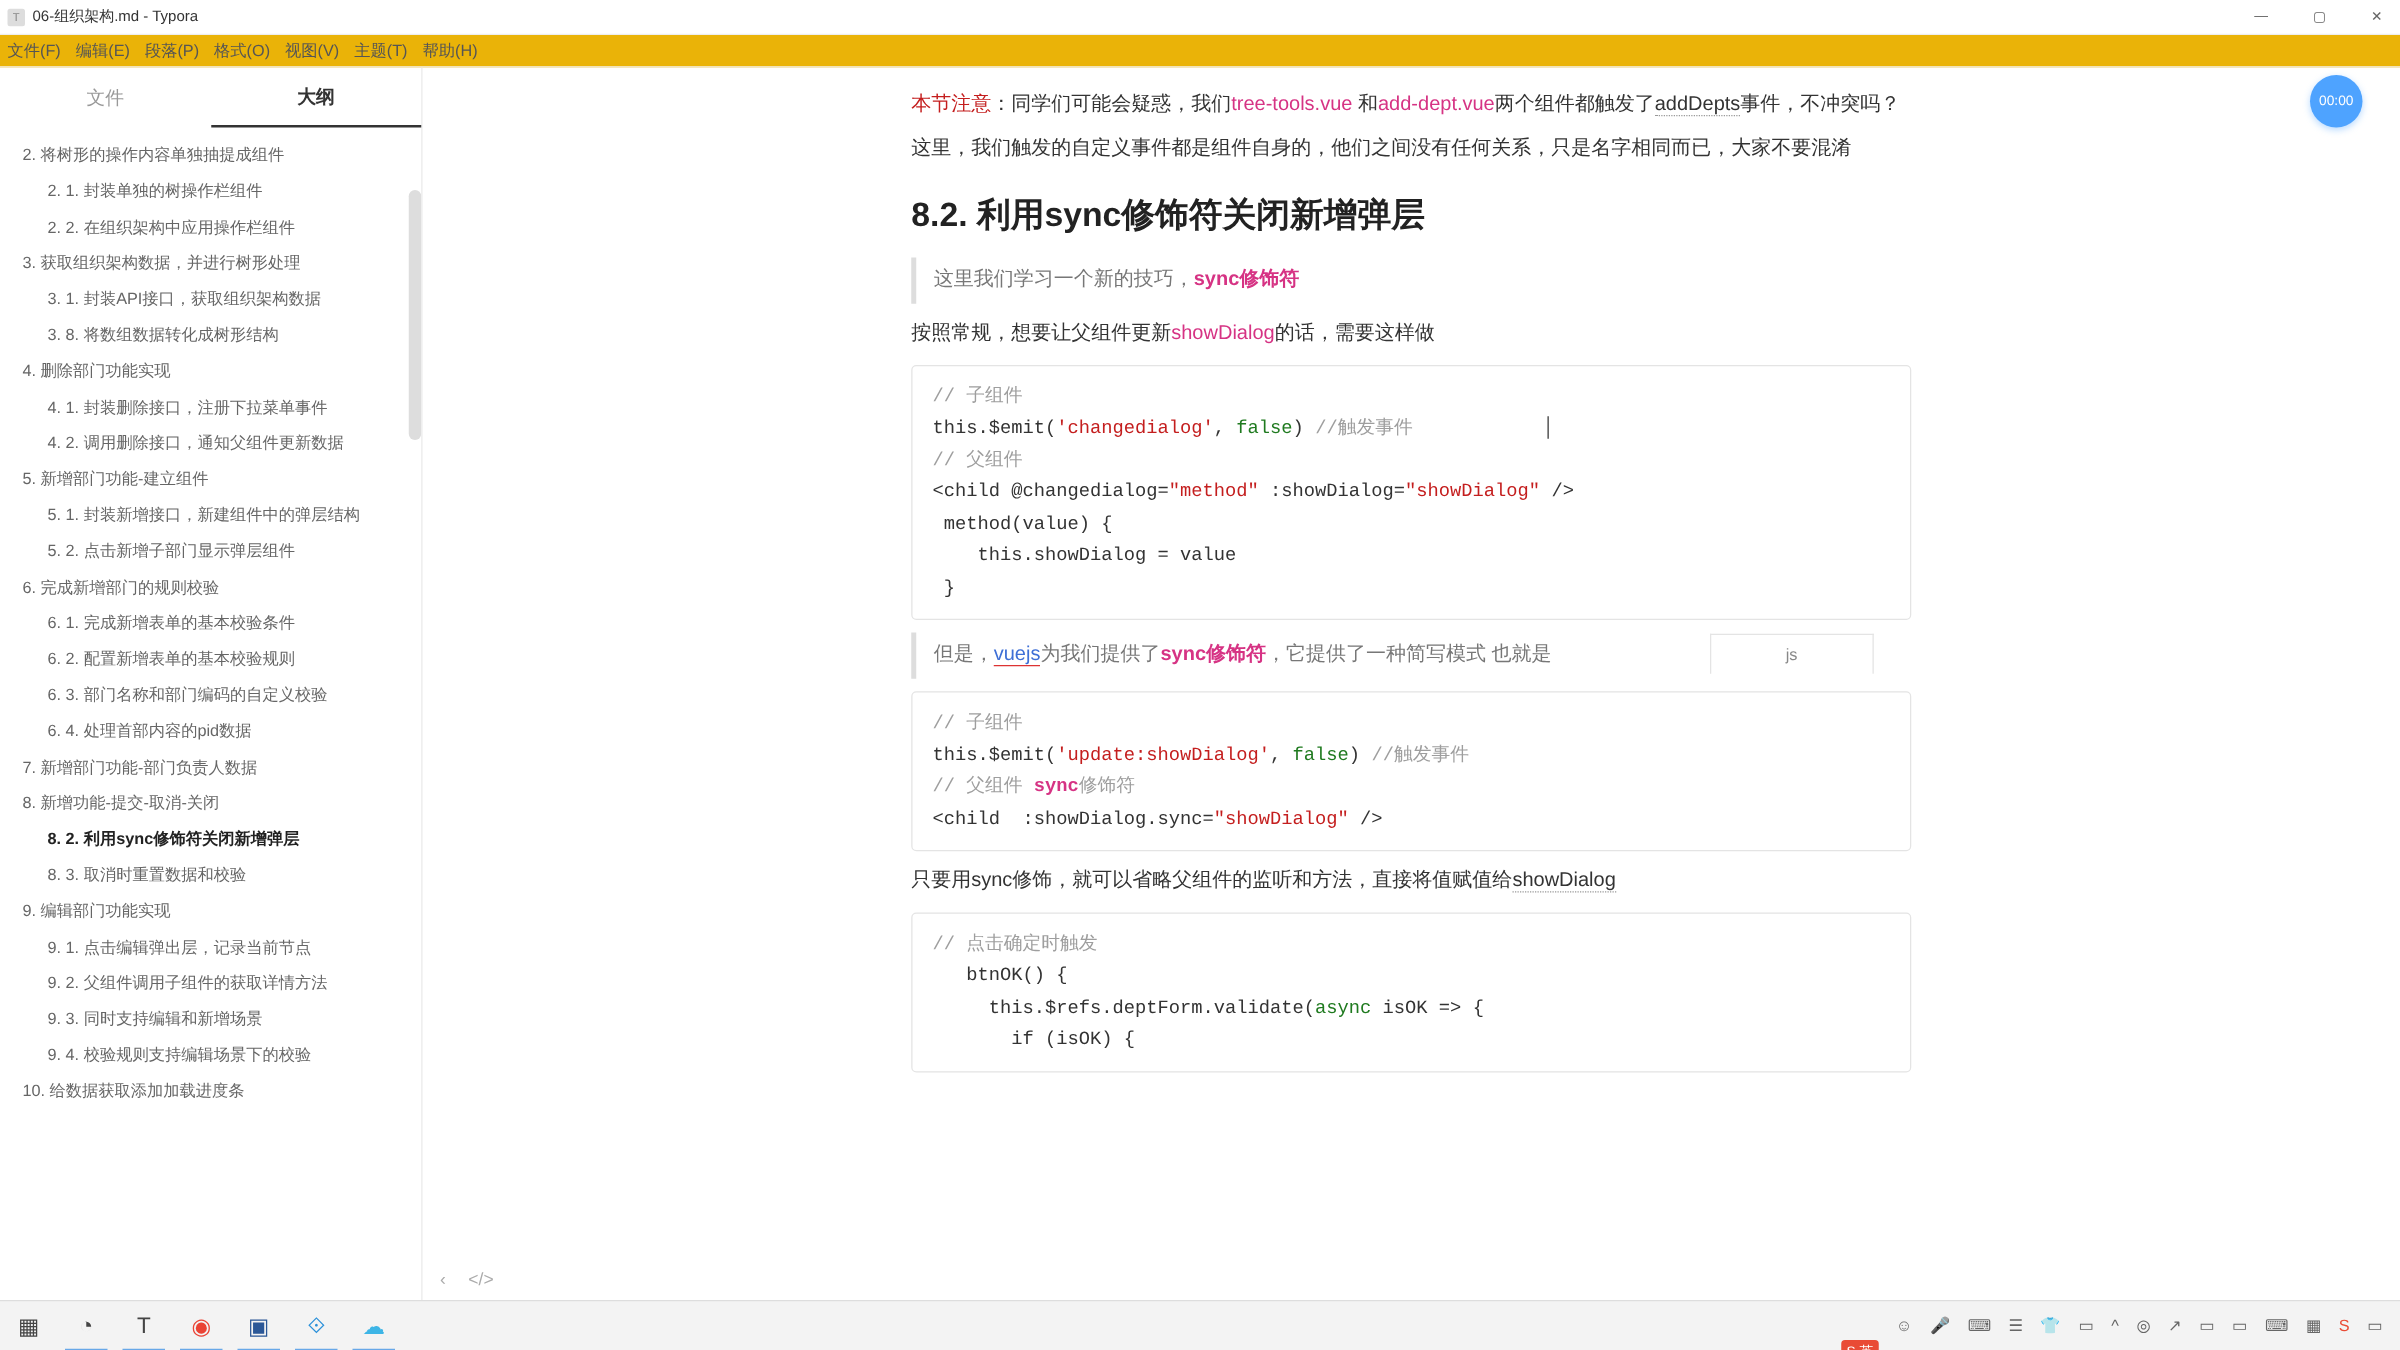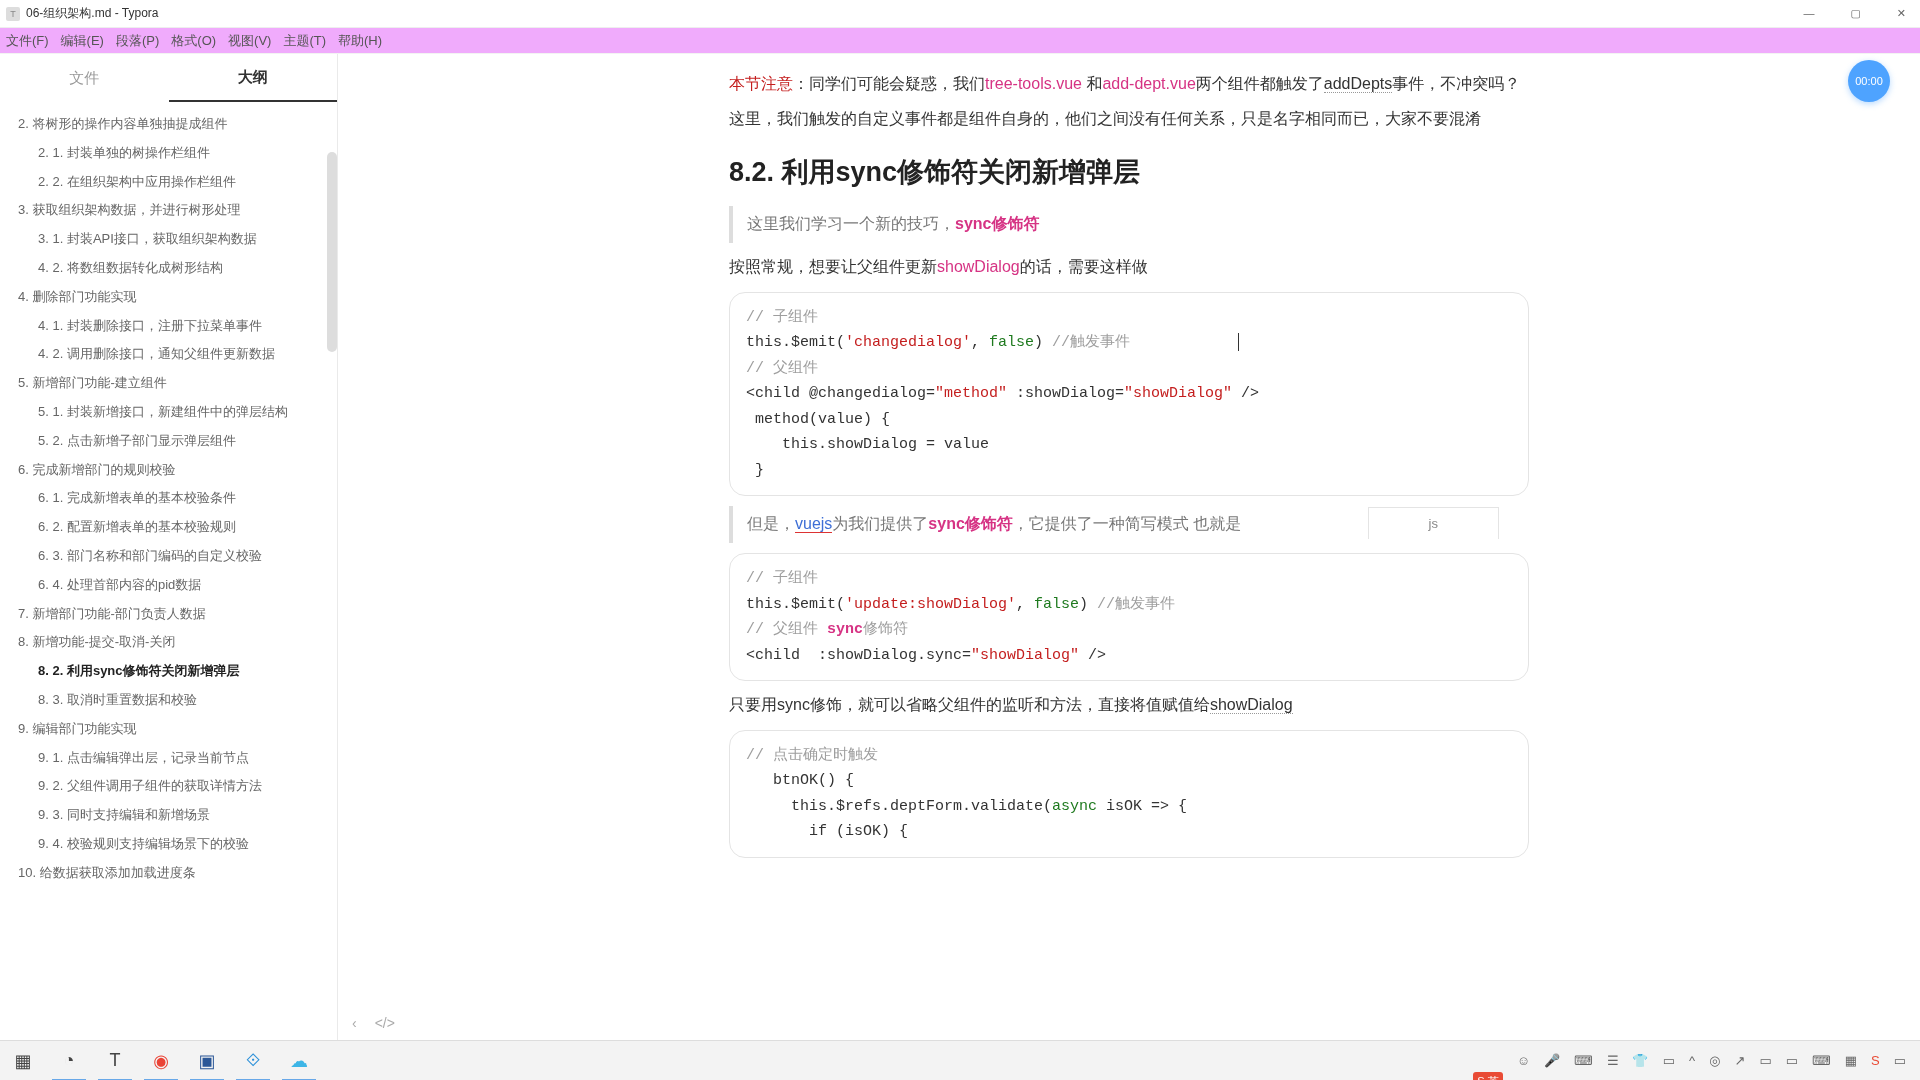--- a/index.html
+++ b/index.html
@@ -2,42 +2,42 @@
 <html><head>
 <meta charset="utf-8">
 <style>
 * { margin: 0; padding: 0; box-sizing: border-box; }
 body { font-family: -apple-system, "Segoe UI", "Microsoft YaHei", sans-serif; font-size: 13px; background: #fff; color: #333; overflow: hidden; width: 1920px; height: 1080px; }
 .titlebar { height: 28px; display: flex; align-items: center; padding: 0 6px; background: #fff; border-bottom: 1px solid #eee; }
 .titlebar .t-icon { width: 14px; height: 14px; margin-right: 6px; background: #ddd; border-radius: 2px; display:flex;align-items:center;justify-content:center;font-size:9px;color:#888;}
 .titlebar .title { font-size: 12px; color: #333; }
 .titlebar .winbtns { margin-left: auto; display: flex; gap: 20px; }
 .titlebar .winbtns span { font-size: 11px; color: #666; cursor: pointer; padding:4px 8px;}
-.menubar { height: 26px; display: flex; align-items: center; padding: 0 6px; gap: 12px; font-size: 13px; color: #555; background:#f0abfc; border-bottom:1px solid #f3f3f3;}
+.menubar { height: 26px; display: flex; align-items: center; padding: 0 6px; gap: 12px; font-size: 13px; color: #555; background:#eab308; border-bottom:1px solid #f3f3f3;}
 .menubar span { cursor: pointer; }
 .app { display: flex; height: calc(100vh - 54px - 40px); }
 .sidebar { width: 338px; border-right: 1px solid #eaeaea; display: flex; flex-direction: column; }
 .side-tabs { display: flex; height: 48px; }
 .side-tab { flex: 1; display: flex; align-items: center; justify-content: center; font-size: 15px; color: #999; cursor: pointer; }
 .side-tab.active { color: #333; font-weight: 600; border-bottom: 2px solid #333; }
 .outline { flex: 1; overflow-y: auto; padding: 8px 0 8px 0; font-size: 13px; color: #666; position:relative;}
 .ol-item { padding: 4px 10px 4px 18px; line-height:1.6; cursor: pointer; white-space:nowrap; overflow:hidden; text-overflow:ellipsis;}
 .ol-item.l2 { padding-left: 38px; }
 .ol-item.active { color: #222; font-weight: 700; }
 .outline::-webkit-scrollbar{width:8px;} .outline::-webkit-scrollbar-thumb{background:#ccc;border-radius:4px;}
 .content { flex: 1; overflow-y: auto; position: relative; }
 .doc { max-width: 860px; margin: 0 auto; padding: 10px 30px 120px; font-size: 16px; color: #333; line-height: 1.8; }
 .doc p { margin: 6px 0; }
 .red { color: #d63384; }
 .orange { color:#c41e1e;}
 .link { color: #333; border-bottom: 1px dotted #999; }
 .h2 { font-size: 27px; font-weight: 700; margin: 14px 0 10px; color:#222;}
 .quote { border-left: 4px solid #ddd; padding: 4px 14px; color: #777; margin: 10px 0; }
 .pink { color: #d63384; font-weight:600;}
-.codebox { border: 1px solid #e4e4e4; border-radius: 16px; background: #fff; padding: 12px 16px; margin: 10px 0; font-family: "Consolas","Courier New",monospace; font-size: 15px; line-height: 1.7; white-space: pre; color:#333;}
+.codebox { border: 1px solid #e4e4e4; border-radius: 4px; background: #fff; padding: 12px 16px; margin: 10px 0; font-family: "Consolas","Courier New",monospace; font-size: 15px; line-height: 1.7; white-space: pre; color:#333;}
 .c-cmt { color: #9e9e9e; }
 .c-str { color: #c41e1e; }
 .c-bool { color:#1f7a1f;}
 .c-async{color:#1f7a1f;}
 .jslabel { position:absolute; right:30px; margin-top:-46px; background:#fff; border-top:1px solid #e4e4e4;border-left:1px solid #e4e4e4;border-right:1px solid #e4e4e4; padding:4px 60px; font-size:13px; color:#888;margin-left:32px;}
 .bold { font-weight:700;}
 .cursor-i { display:inline-block; width:1px; height:18px; background:#333; vertical-align:middle;}
 .bottom-nav { position:absolute; bottom:0; left:0; height:34px; width:100%; display:flex; align-items:center; padding:0 14px; gap:18px; color:#aaa; font-size:14px;}
 .timer { position:absolute; top:6px; right:30px; width:42px; height:42px; border-radius:50%; background:#4ea3ff; color:#fff; display:flex; align-items:center; justify-content:center; font-size:11px; box-shadow:0 2px 6px rgba(78,163,255,.4);}
 .taskbar { height:40px; background:#f3f3f3; border-top:1px solid #ddd; display:flex; align-items:center;}
@@ -77,21 +77,21 @@
       <div class="side-tab">文件</div>
       <div class="side-tab active">大纲</div>
     </div>
     <div class="outline" id="outline">
       <div class="scroll-ind"></div>
     <div class="ol-item">2.  将树形的操作内容单独抽提成组件</div>
         <div class="ol-item l2">2. 1.  封装单独的树操作栏组件</div>
         <div class="ol-item l2">2. 2.  在组织架构中应用操作栏组件</div>
         <div class="ol-item">3.  获取组织架构数据，并进行树形处理</div>
         <div class="ol-item l2">3. 1.  封装API接口，获取组织架构数据</div>
-        <div class="ol-item l2">4. 2.  将数组数据转化成树形结构</div>
+        <div class="ol-item l2">3. 8.  将数组数据转化成树形结构</div>
         <div class="ol-item">4.  删除部门功能实现</div>
         <div class="ol-item l2">4. 1.  封装删除接口，注册下拉菜单事件</div>
         <div class="ol-item l2">4. 2.  调用删除接口，通知父组件更新数据</div>
         <div class="ol-item">5.  新增部门功能-建立组件</div>
         <div class="ol-item l2">5. 1.  封装新增接口，新建组件中的弹层结构</div>
         <div class="ol-item l2">5. 2.  点击新增子部门显示弹层组件</div>
         <div class="ol-item">6.  完成新增部门的规则校验</div>
         <div class="ol-item l2">6. 1.  完成新增表单的基本校验条件</div>
         <div class="ol-item l2">6. 2.  配置新增表单的基本校验规则</div>
         <div class="ol-item l2">6. 3.  部门名称和部门编码的自定义校验</div>

